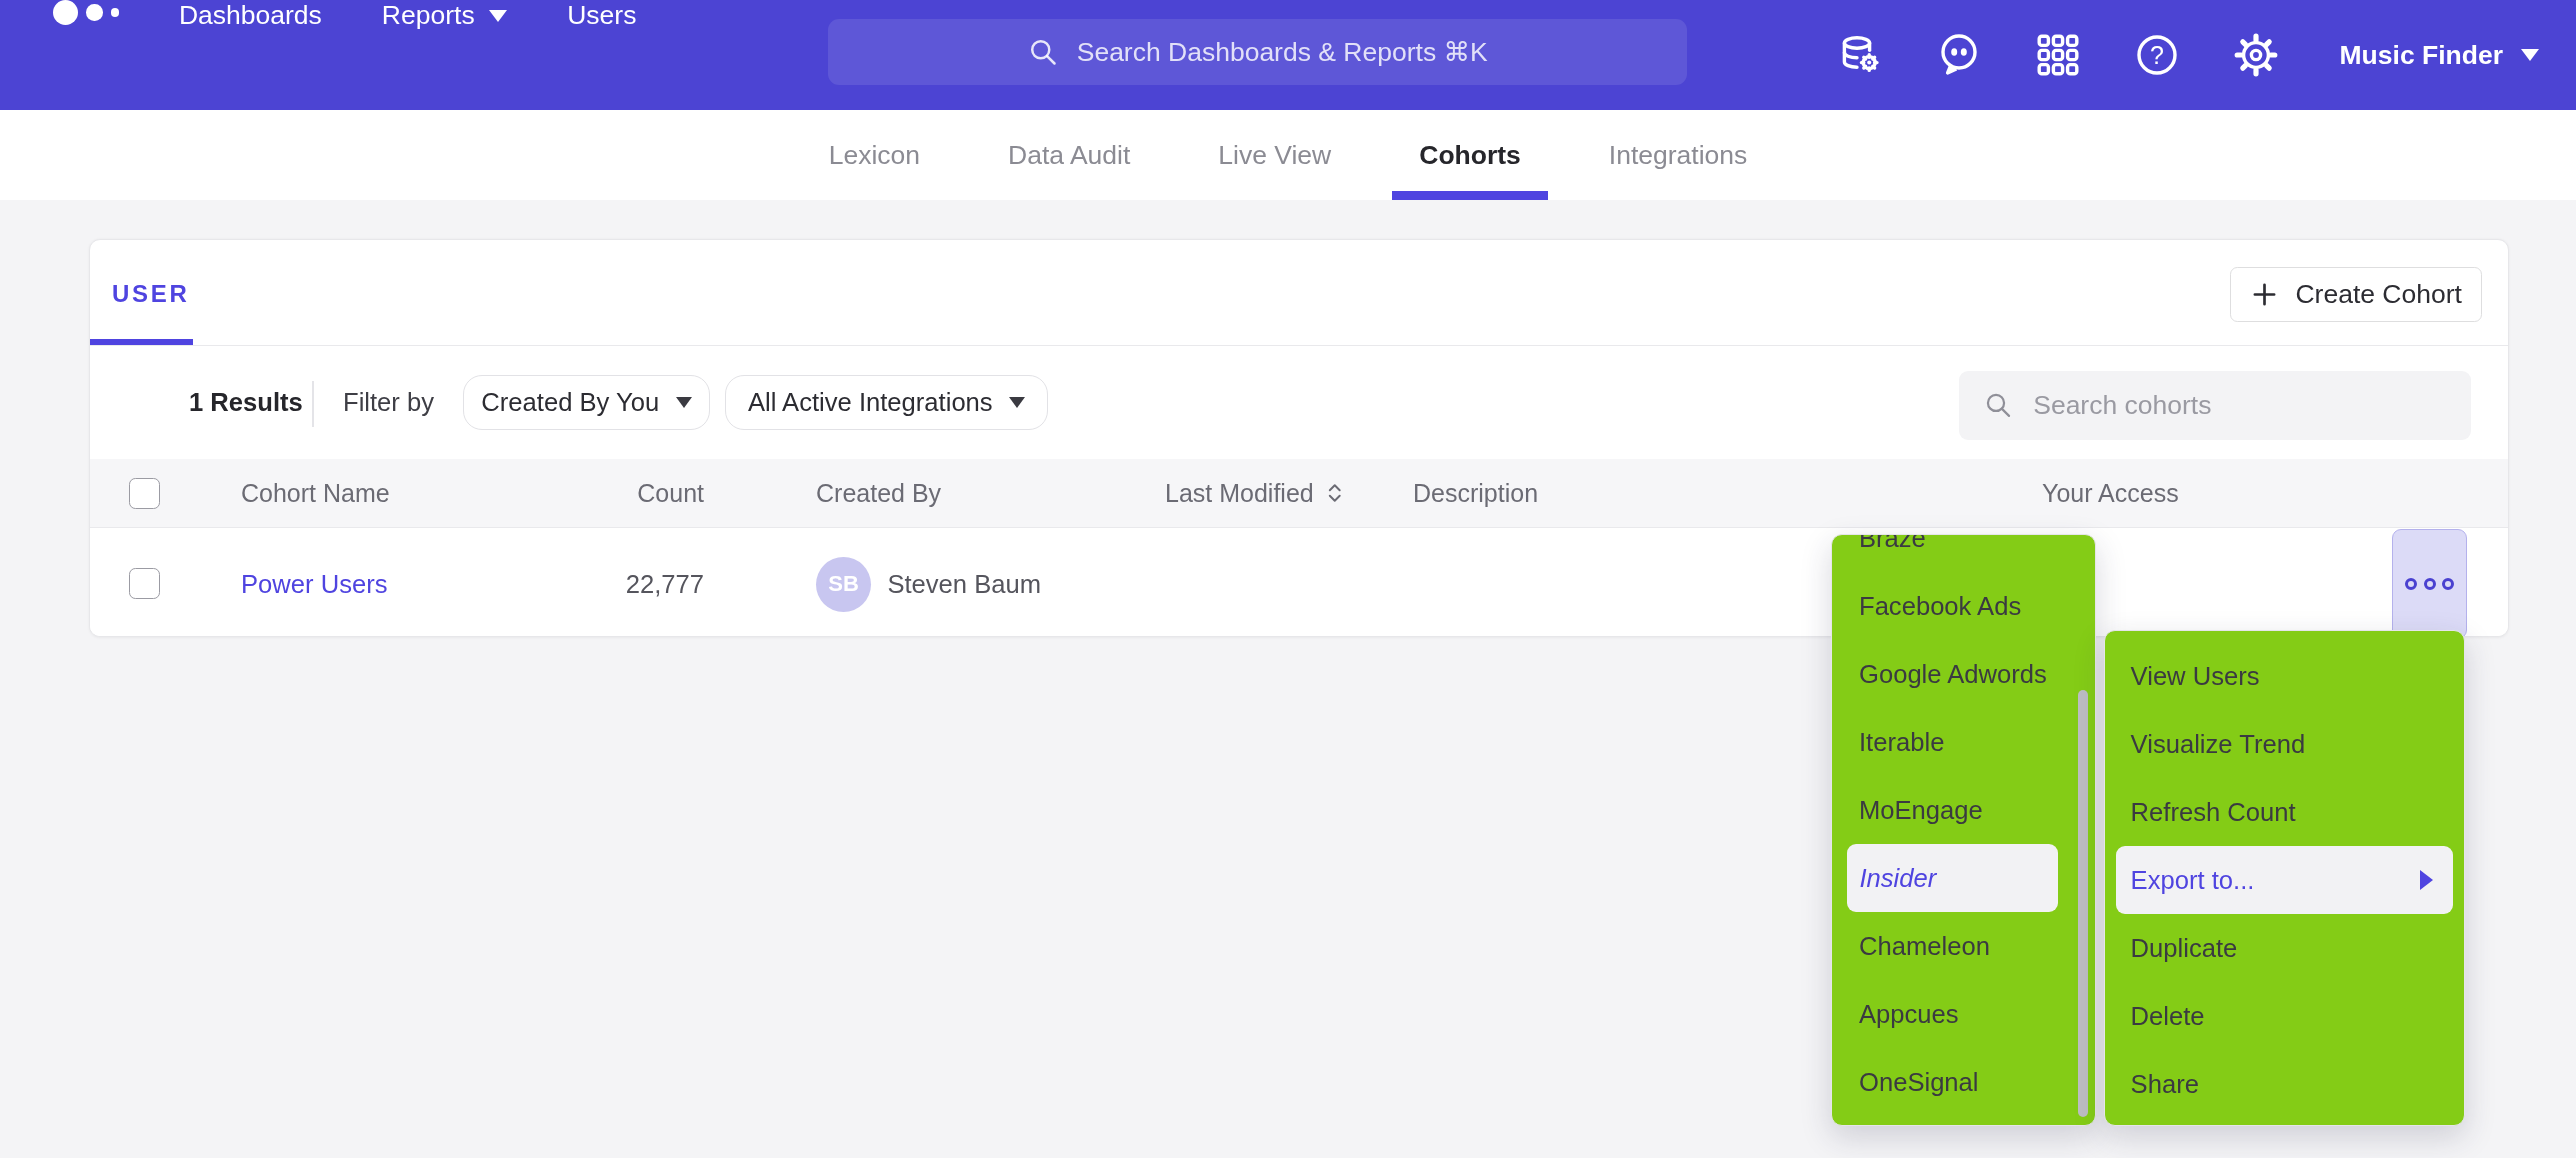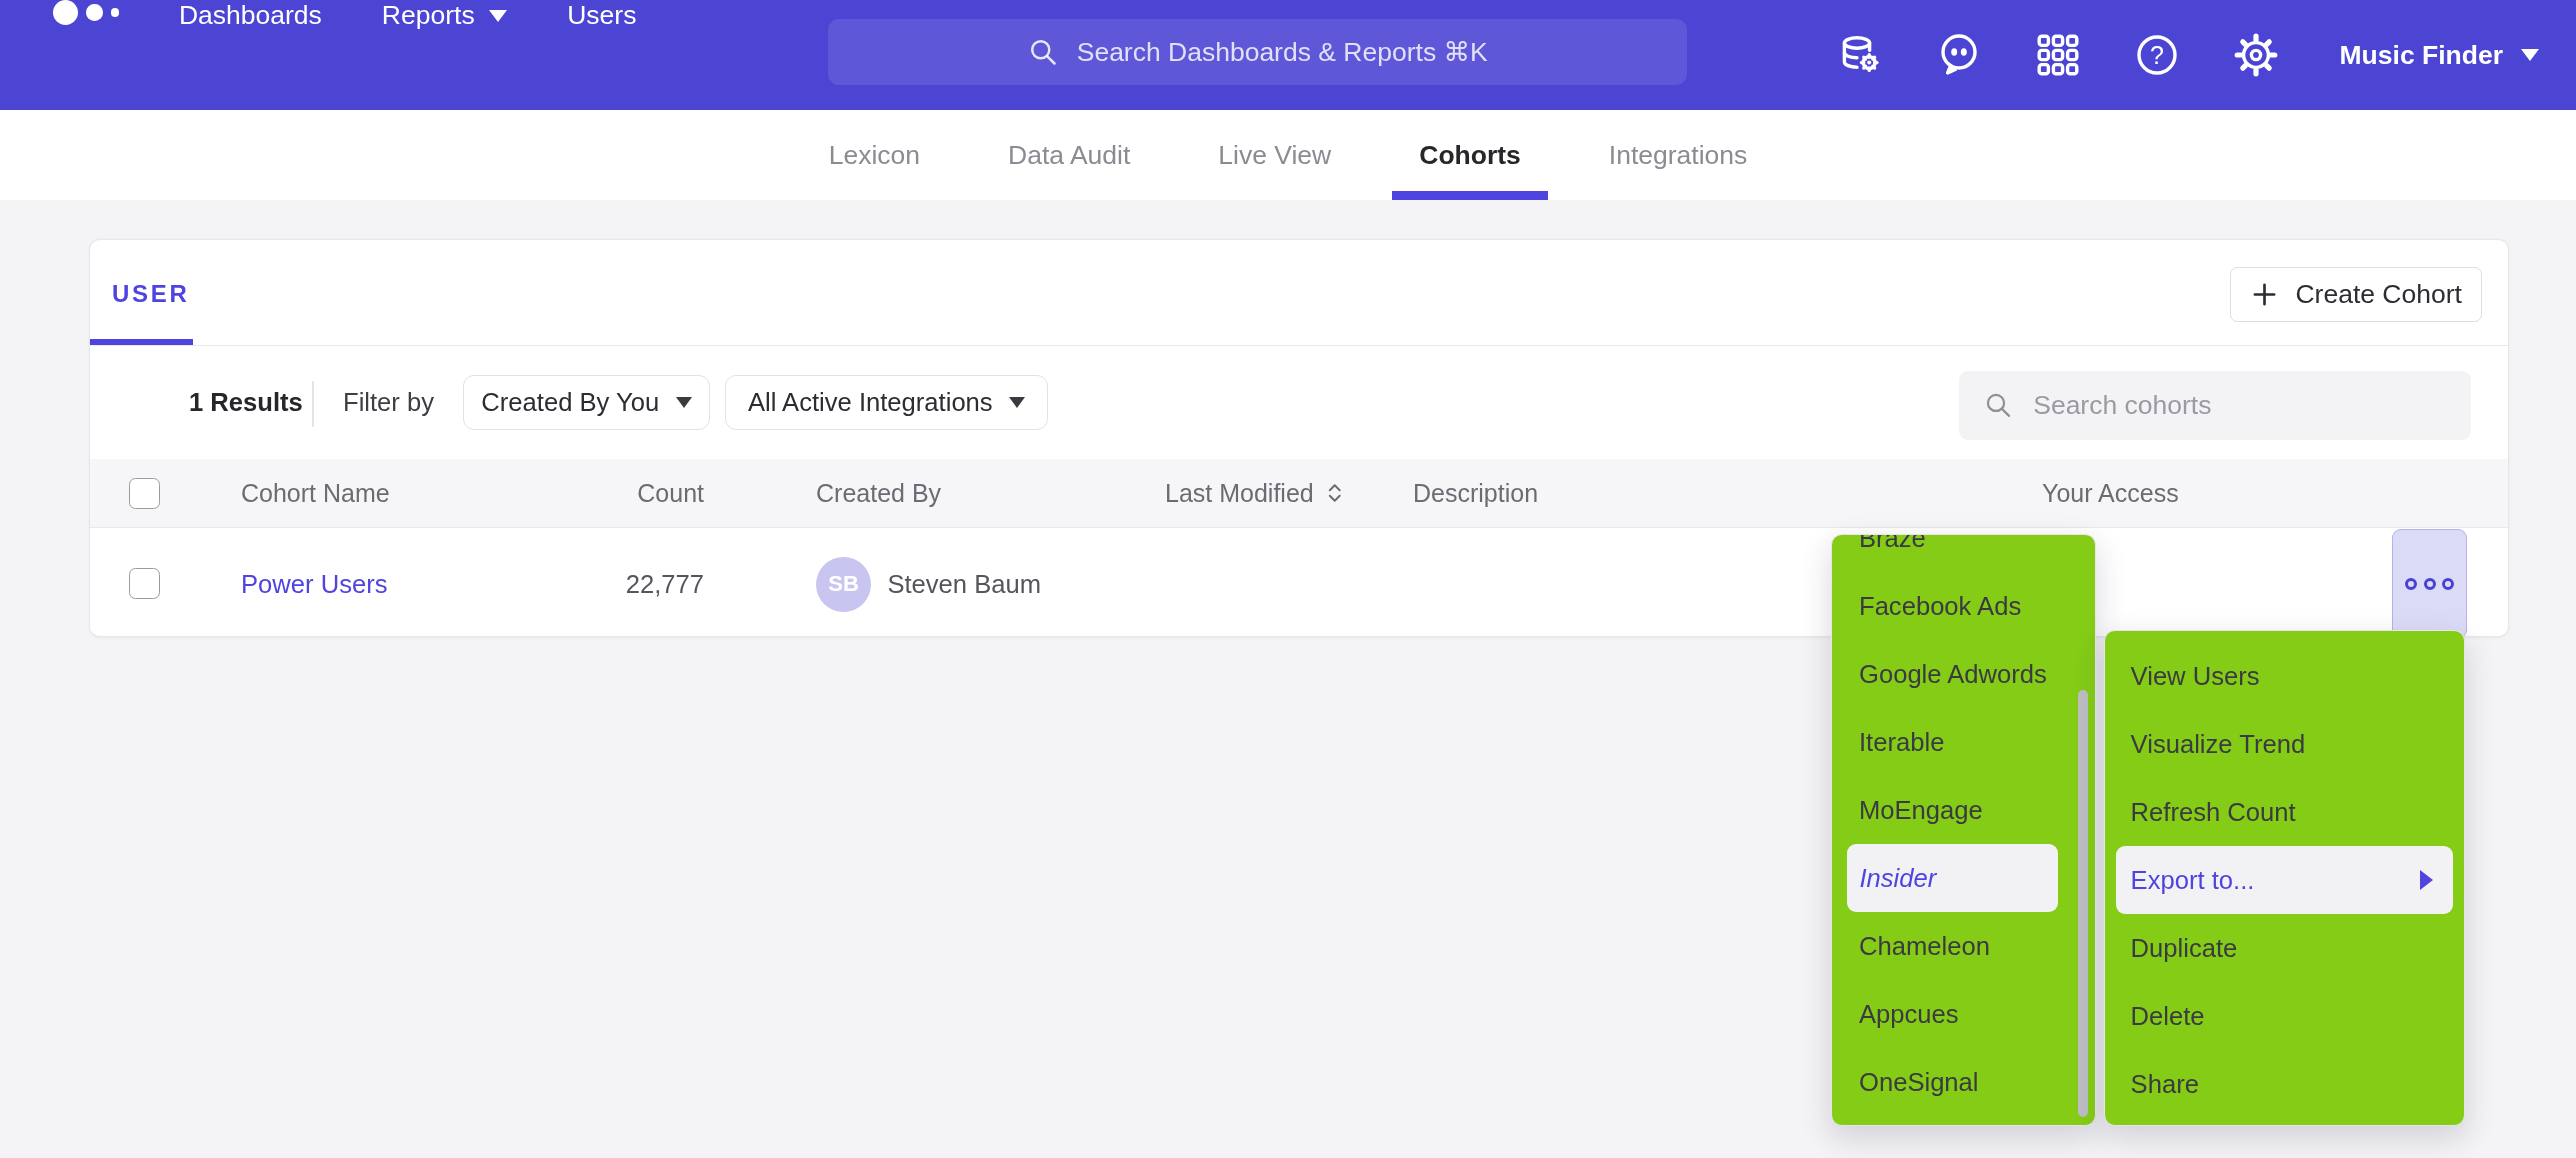--- a/index.html
+++ b/index.html
@@ -32,21 +32,21 @@
   .card { position:absolute; left:89px; top:239px; width:2420px; height:398px; background:#fff; border:0.9px solid #e7e7ea; border-radius:11px; box-shadow:0 0.9px 2.7px rgba(0,0,0,0.05); overflow:hidden; }
   .type-tab { position:absolute; left:22px; top:40px; font-size:24px; font-weight:700; letter-spacing:2.7px; color:#4f44e0; cursor:pointer; }
   .type-underline { position:absolute; left:0; top:99px; width:103px; height:7.3px; background:#4f44e0; }
   .tabbar-line { position:absolute; left:0; top:105px; width:100%; height:0.9px; background:#e9e9ec; }
   .create-btn { position:absolute; left:2140px; top:26.5px; width:252px; height:55px; border:1.8px solid #dededf; border-radius:7.3px; background:#fff; display:flex; align-items:center; justify-content:center; gap:16.4px; font-size:26.5px; font-weight:500; color:#2c2c32; cursor:pointer; }
 
   .filter-strip { position:absolute; left:0; top:106px; width:100%; height:113px; }
   .results { position:absolute; left:99px; top:0; height:113px; display:flex; align-items:center; font-size:25.6px; font-weight:600; color:#26262b; }
   .vdivider { position:absolute; left:222px; top:35px; width:1.8px; height:46px; background:#e4e4e8; }
   .filter-by { position:absolute; left:253px; top:0; height:113px; display:flex; align-items:center; font-size:25.6px; color:#3e3e45; }
-  .filter-btn { position:absolute; top:29px; height:55px; border:1.8px solid #e2e2e6; border-radius:11px; background:#fff; display:flex; align-items:center; justify-content:center; gap:16.4px; font-size:25.6px; font-weight:500; color:#2c2c32; cursor:pointer; }
+  .filter-btn { position:absolute; top:29px; height:55px; border:1.8px solid #e2e2e6; border-radius:19px; background:#fff; display:flex; align-items:center; justify-content:center; gap:16.4px; font-size:25.6px; font-weight:500; color:#2c2c32; cursor:pointer; }
   .filter-btn .caret-dark { width:0;height:0;border-left:8.2px solid transparent;border-right:8.2px solid transparent;border-top:11px solid #3a3a41; }
   .fb1 { left:373px; width:247px; }
   .fb2 { left:635px; width:323px; }
   .cohort-search { position:absolute; left:1869px; top:25px; width:512px; height:69px; background:#f3f3f5; border-radius:9px; display:flex; align-items:center; padding:0 24px; gap:19px; }
   .cohort-search input { border:none; background:transparent; outline:none; font-size:26.5px; color:#3a3a41; width:100%; font-family:"Liberation Sans",sans-serif; }
   .cohort-search input::placeholder { color:#9a9aa2; }
 
   .thead { position:absolute; left:0; top:219px; width:100%; height:69px; background:#f6f6f8; border-bottom:0.9px solid #e9e9ec; font-size:25px; color:#6b6b74; font-weight:500; }
   .thead > div, .trow > div { position:absolute; top:0; height:100%; display:flex; align-items:center; }
   .checkbox { position:absolute; left:39px; width:31px; height:31px; border:1.8px solid #9b9ba3; border-radius:6.4px; background:#fff; cursor:pointer; }

